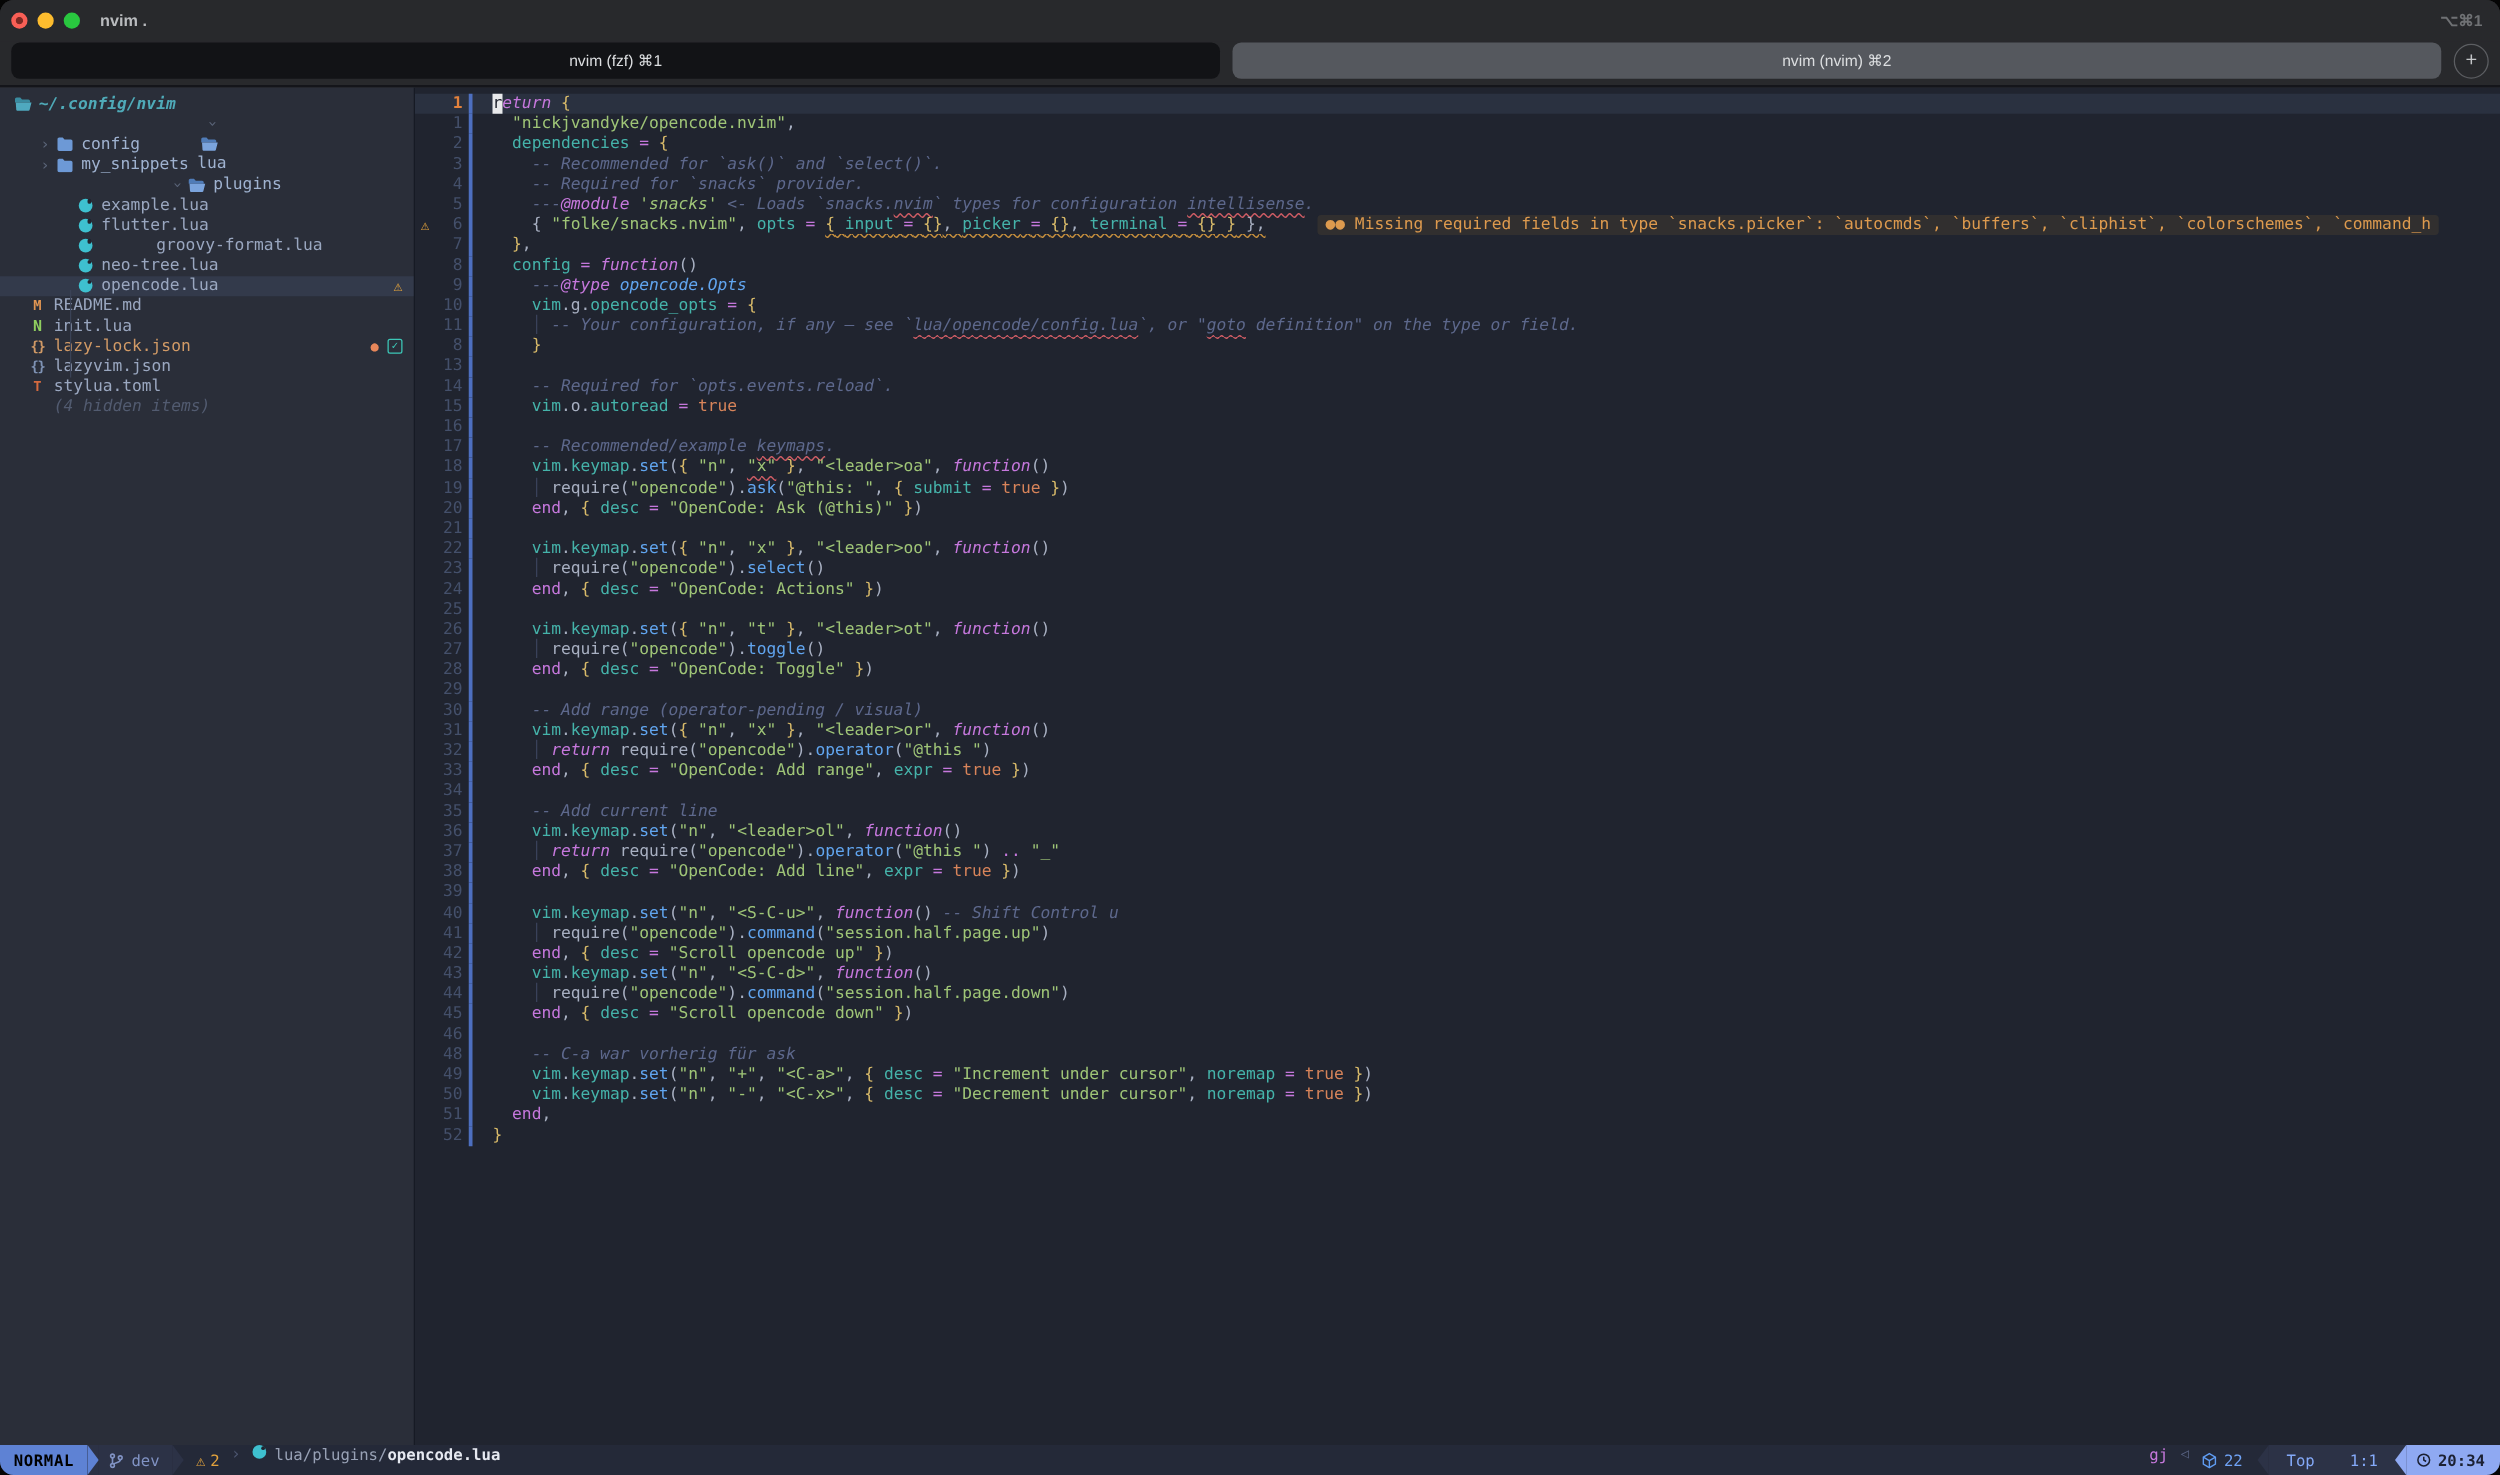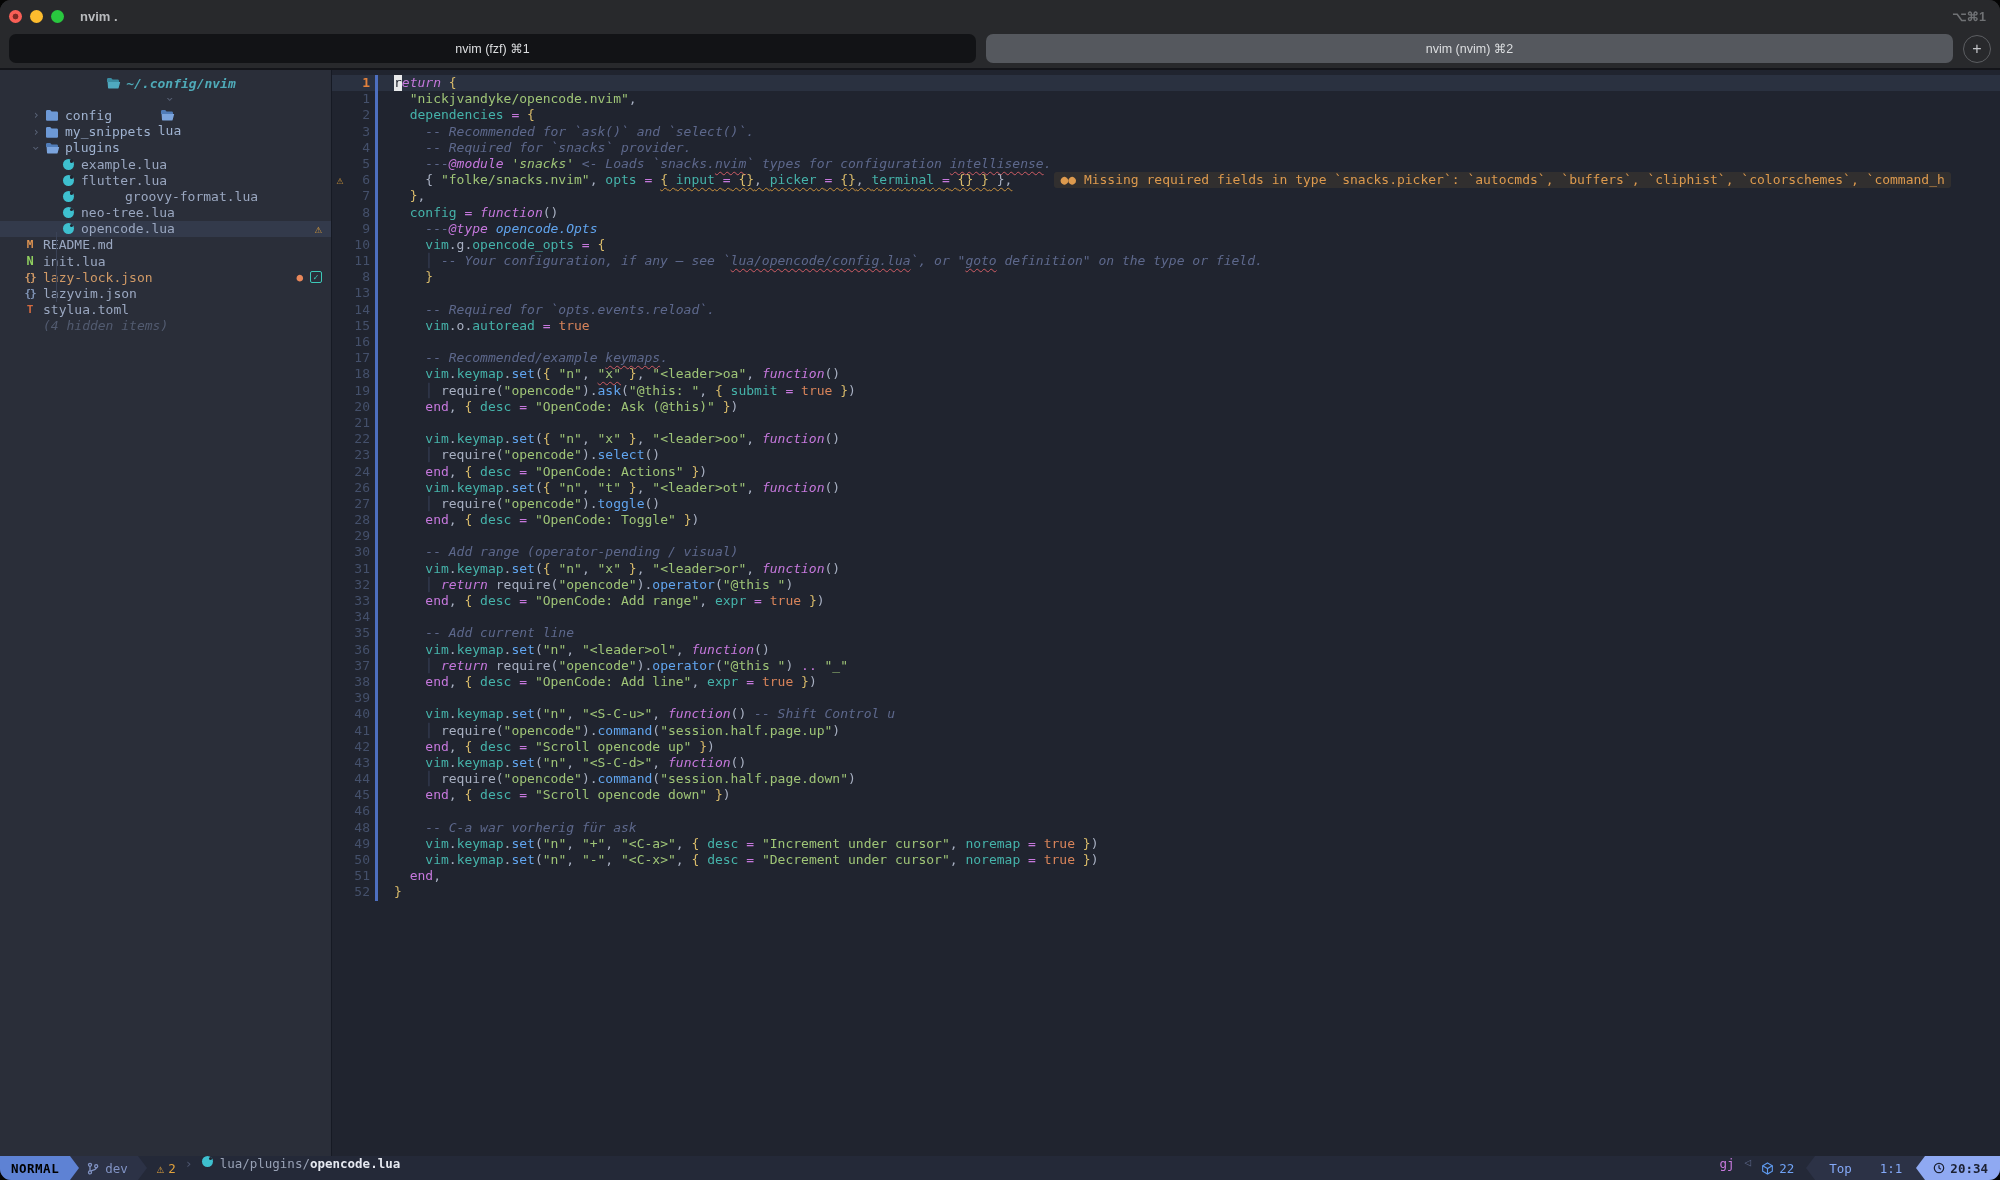--- a/index.html
+++ b/index.html
@@ -138,35 +138,35 @@
     </div>
     <div class="tab active">
       <span>nvim (nvim) ⌘2</span>
     </div>
     <div class="newtab">+</div>
   </div>
 
   <div class="content">
     <div class="sidebar">
       <div id="tree">
-          <div class="trow root" style="padding-left: 10px; justify-content: center;"><span class="ticon"><svg width="15" height="12" viewBox="0 0 15 12">
+          <div class="trow root" style="padding-left: 10px;"><span class="ticon"><svg width="15" height="12" viewBox="0 0 15 12">
                 <path d="M1 2.3C1 1.6 1.6 1 2.3 1h2.9l1.4 1.6h5.1c.7 0 1.3.6 1.3 1.3V5H1z" fill="#3a8ba0"></path>
                 <path d="M1.6 5h12.6l-1.5 5.7c-.1.5-.6.9-1.1.9H3.1c-.5 0-1-.4-1.1-.9z" fill="#4fa9bf"></path>
               </svg></span><span class="tlabel">~/.config/nvim</span></div>
           <div class="trow folder" style="padding-left: 8px; flex-direction: column;"><span class="chev open">›</span><span class="ticon"><svg width="15" height="12" viewBox="0 0 15 12">
                 <path d="M1 2.3C1 1.6 1.6 1 2.3 1h2.9l1.4 1.6h5.1c.7 0 1.3.6 1.3 1.3V5H1z" fill="#507cb8"></path>
                 <path d="M1.6 5h12.6l-1.5 5.7c-.1.5-.6.9-1.1.9H3.1c-.5 0-1-.4-1.1-.9z" fill="#7ba4dd"></path>
               </svg></span><span class="tlabel">lua</span></div>
           <div class="trow folder" style="padding-left: 28px;"><span class="chev ">›</span><span class="ticon"><svg width="14" height="12" viewBox="0 0 14 12">
                 <path d="M1 2.3C1 1.6 1.6 1 2.3 1h2.9l1.4 1.6h5.1c.7 0 1.3.6 1.3 1.3v6.5c0 .7-.6 1.3-1.3 1.3H2.3C1.6 11.7 1 11.1 1 10.4z" fill="#6d99d6"></path>
               </svg></span><span class="tlabel">config</span></div>
           <div class="trow folder" style="padding-left: 28px;"><span class="chev ">›</span><span class="ticon"><svg width="14" height="12" viewBox="0 0 14 12">
                 <path d="M1 2.3C1 1.6 1.6 1 2.3 1h2.9l1.4 1.6h5.1c.7 0 1.3.6 1.3 1.3v6.5c0 .7-.6 1.3-1.3 1.3H2.3C1.6 11.7 1 11.1 1 10.4z" fill="#6d99d6"></path>
               </svg></span><span class="tlabel">my_snippets</span></div>
-          <div class="trow folder" style="padding-left: 28px;"><span class="chev open">›</span><span class="ticon"><svg width="15" height="12" viewBox="0 0 15 12">
+          <div class="trow folder" style="padding-left: 28px; justify-content: center;"><span class="chev open">›</span><span class="ticon"><svg width="15" height="12" viewBox="0 0 15 12">
                 <path d="M1 2.3C1 1.6 1.6 1 2.3 1h2.9l1.4 1.6h5.1c.7 0 1.3.6 1.3 1.3V5H1z" fill="#507cb8"></path>
                 <path d="M1.6 5h12.6l-1.5 5.7c-.1.5-.6.9-1.1.9H3.1c-.5 0-1-.4-1.1-.9z" fill="#7ba4dd"></path>
               </svg></span><span class="tlabel">plugins</span></div>
           <div class="trow" style="padding-left: 60px;"><span class="ticon"><span class="lua-ic"></span></span><span class="tlabel">example.lua</span></div>
           <div class="trow" style="padding-left: 60px;"><span class="ticon"><span class="lua-ic"></span></span><span class="tlabel">flutter.lua</span></div>
           <div class="trow" style="padding-left: 60px; gap: 44px;"><span class="ticon"><span class="lua-ic"></span></span><span class="tlabel">groovy-format.lua</span></div>
           <div class="trow" style="padding-left: 60px;"><span class="ticon"><span class="lua-ic"></span></span><span class="tlabel">neo-tree.lua</span></div>
           <div class="trow selected" style="padding-left: 60px;"><span class="ticon"><span class="lua-ic"></span></span><span class="tlabel">opencode.lua</span><span class="badges"><span class="badge-warn">⚠</span></span></div>
           <div class="trow" style="padding-left: 22px;"><span class="ticon"><span class="md-ic">M</span></span><span class="tlabel">README.md</span></div>
           <div class="trow" style="padding-left: 22px;"><span class="ticon"><span class="nv-ic">N</span></span><span class="tlabel">init.lua</span></div>
@@ -197,20 +197,21 @@
           <div class="crow"><span class="sign"></span><span class="num">15</span><span class="gbar"></span><span class="ctext"><span class="tk p">    </span><span class="tk f">vim</span><span class="tk p">.o.</span><span class="tk f">autoread</span><span class="tk p"> </span><span class="tk k">=</span><span class="tk p"> </span><span class="tk o">true</span></span></div>
           <div class="crow"><span class="sign"></span><span class="num">16</span><span class="gbar"></span><span class="ctext"></span></div>
           <div class="crow"><span class="sign"></span><span class="num">17</span><span class="gbar"></span><span class="ctext"><span class="tk p">    </span><span class="tk c">-- Recommended/example </span><span class="tk c sqr">keymaps</span><span class="tk c">.</span></span></div>
           <div class="crow"><span class="sign"></span><span class="num">18</span><span class="gbar"></span><span class="ctext"><span class="tk p">    </span><span class="tk f">vim</span><span class="tk p">.</span><span class="tk f">keymap</span><span class="tk p">.</span><span class="tk b">set</span><span class="tk p">(</span><span class="tk y">{</span><span class="tk p"> </span><span class="tk s">"n"</span><span class="tk p">, </span><span class="tk s sqr">"x"</span><span class="tk p"> </span><span class="tk y">}</span><span class="tk p">, </span><span class="tk s">"&lt;leader&gt;oa"</span><span class="tk p">, </span><span class="tk ki">function</span><span class="tk p">()</span></span></div>
           <div class="crow"><span class="sign"></span><span class="num">19</span><span class="gbar"></span><span class="ctext"><span class="tk p">    </span><span class="tk g">│</span><span class="tk p"> </span><span class="tk p">require</span><span class="tk p">(</span><span class="tk s">"opencode"</span><span class="tk p">).</span><span class="tk b">ask</span><span class="tk p">(</span><span class="tk s">"@this: "</span><span class="tk p">, </span><span class="tk y">{</span><span class="tk p"> </span><span class="tk f">submit</span><span class="tk p"> </span><span class="tk k">=</span><span class="tk p"> </span><span class="tk o">true</span><span class="tk p"> </span><span class="tk y">}</span><span class="tk p">)</span></span></div>
           <div class="crow"><span class="sign"></span><span class="num">20</span><span class="gbar"></span><span class="ctext"><span class="tk p">    </span><span class="tk k">end</span><span class="tk p">, </span><span class="tk y">{</span><span class="tk p"> </span><span class="tk f">desc</span><span class="tk p"> </span><span class="tk k">=</span><span class="tk p"> </span><span class="tk s">"OpenCode: Ask (@this)"</span><span class="tk p"> </span><span class="tk y">}</span><span class="tk p">)</span></span></div>
           <div class="crow"><span class="sign"></span><span class="num">21</span><span class="gbar"></span><span class="ctext"></span></div>
           <div class="crow"><span class="sign"></span><span class="num">22</span><span class="gbar"></span><span class="ctext"><span class="tk p">    </span><span class="tk f">vim</span><span class="tk p">.</span><span class="tk f">keymap</span><span class="tk p">.</span><span class="tk b">set</span><span class="tk p">(</span><span class="tk y">{</span><span class="tk p"> </span><span class="tk s">"n"</span><span class="tk p">, </span><span class="tk s">"x"</span><span class="tk p"> </span><span class="tk y">}</span><span class="tk p">, </span><span class="tk s">"&lt;leader&gt;oo"</span><span class="tk p">, </span><span class="tk ki">function</span><span class="tk p">()</span></span></div>
           <div class="crow"><span class="sign"></span><span class="num">23</span><span class="gbar"></span><span class="ctext"><span class="tk p">    </span><span class="tk g">│</span><span class="tk p"> </span><span class="tk p">require</span><span class="tk p">(</span><span class="tk s">"opencode"</span><span class="tk p">).</span><span class="tk b">select</span><span class="tk p">()</span></span></div>
           <div class="crow"><span class="sign"></span><span class="num">24</span><span class="gbar"></span><span class="ctext"><span class="tk p">    </span><span class="tk k">end</span><span class="tk p">, </span><span class="tk y">{</span><span class="tk p"> </span><span class="tk f">desc</span><span class="tk p"> </span><span class="tk k">=</span><span class="tk p"> </span><span class="tk s">"OpenCode: Actions"</span><span class="tk p"> </span><span class="tk y">}</span><span class="tk p">)</span></span></div>
+          <div class="crow"><span class="sign"></span><span class="num">25</span><span class="gbar"></span><span class="ctext"></span></div>
           <div class="crow"><span class="sign"></span><span class="num">26</span><span class="gbar"></span><span class="ctext"><span class="tk p">    </span><span class="tk f">vim</span><span class="tk p">.</span><span class="tk f">keymap</span><span class="tk p">.</span><span class="tk b">set</span><span class="tk p">(</span><span class="tk y">{</span><span class="tk p"> </span><span class="tk s">"n"</span><span class="tk p">, </span><span class="tk s">"t"</span><span class="tk p"> </span><span class="tk y">}</span><span class="tk p">, </span><span class="tk s">"&lt;leader&gt;ot"</span><span class="tk p">, </span><span class="tk ki">function</span><span class="tk p">()</span></span></div>
           <div class="crow"><span class="sign"></span><span class="num">27</span><span class="gbar"></span><span class="ctext"><span class="tk p">    </span><span class="tk g">│</span><span class="tk p"> </span><span class="tk p">require</span><span class="tk p">(</span><span class="tk s">"opencode"</span><span class="tk p">).</span><span class="tk b">toggle</span><span class="tk p">()</span></span></div>
           <div class="crow"><span class="sign"></span><span class="num">28</span><span class="gbar"></span><span class="ctext"><span class="tk p">    </span><span class="tk k">end</span><span class="tk p">, </span><span class="tk y">{</span><span class="tk p"> </span><span class="tk f">desc</span><span class="tk p"> </span><span class="tk k">=</span><span class="tk p"> </span><span class="tk s">"OpenCode: Toggle"</span><span class="tk p"> </span><span class="tk y">}</span><span class="tk p">)</span></span></div>
           <div class="crow"><span class="sign"></span><span class="num">29</span><span class="gbar"></span><span class="ctext"></span></div>
           <div class="crow"><span class="sign"></span><span class="num">30</span><span class="gbar"></span><span class="ctext"><span class="tk p">    </span><span class="tk c">-- Add range (operator-pending / visual)</span></span></div>
           <div class="crow"><span class="sign"></span><span class="num">31</span><span class="gbar"></span><span class="ctext"><span class="tk p">    </span><span class="tk f">vim</span><span class="tk p">.</span><span class="tk f">keymap</span><span class="tk p">.</span><span class="tk b">set</span><span class="tk p">(</span><span class="tk y">{</span><span class="tk p"> </span><span class="tk s">"n"</span><span class="tk p">, </span><span class="tk s">"x"</span><span class="tk p"> </span><span class="tk y">}</span><span class="tk p">, </span><span class="tk s">"&lt;leader&gt;or"</span><span class="tk p">, </span><span class="tk ki">function</span><span class="tk p">()</span></span></div>
           <div class="crow"><span class="sign"></span><span class="num">32</span><span class="gbar"></span><span class="ctext"><span class="tk p">    </span><span class="tk g">│</span><span class="tk p"> </span><span class="tk ki">return</span><span class="tk p"> </span><span class="tk p">require</span><span class="tk p">(</span><span class="tk s">"opencode"</span><span class="tk p">).</span><span class="tk b">operator</span><span class="tk p">(</span><span class="tk s">"@this "</span><span class="tk p">)</span></span></div>
           <div class="crow"><span class="sign"></span><span class="num">33</span><span class="gbar"></span><span class="ctext"><span class="tk p">    </span><span class="tk k">end</span><span class="tk p">, </span><span class="tk y">{</span><span class="tk p"> </span><span class="tk f">desc</span><span class="tk p"> </span><span class="tk k">=</span><span class="tk p"> </span><span class="tk s">"OpenCode: Add range"</span><span class="tk p">, </span><span class="tk f">expr</span><span class="tk p"> </span><span class="tk k">=</span><span class="tk p"> </span><span class="tk o">true</span><span class="tk p"> </span><span class="tk y">}</span><span class="tk p">)</span></span></div>
           <div class="crow"><span class="sign"></span><span class="num">34</span><span class="gbar"></span><span class="ctext"></span></div>
           <div class="crow"><span class="sign"></span><span class="num">35</span><span class="gbar"></span><span class="ctext"><span class="tk p">    </span><span class="tk c">-- Add current line</span></span></div>

